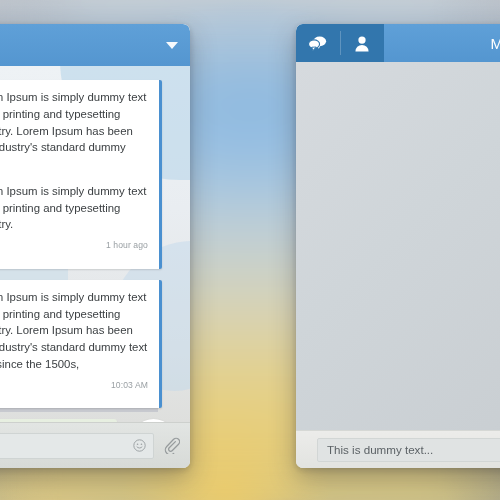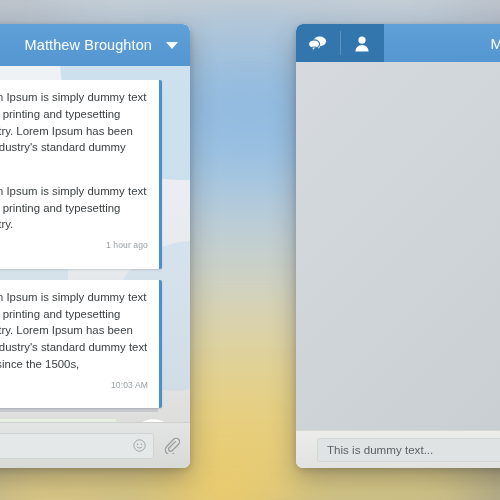--- a/index.html
+++ b/index.html
@@ -302,21 +302,20 @@
   <div class="bg-layer bg-blob-left"></div>
   <div class="bg-layer bg-blob-right"></div>
   <div class="bg-layer bg-blob-gold"></div>
   <div class="bg-layer bg-blob-violet"></div>
   <div class="bg-layer bg-blur"></div>
 </div>
 
 <div class="window" id="chat-window">
 
   <div id="chat-titlebar">
-    <span id="chat-title">Matthew Broughton</span>
     <span class="chevron-down"></span>
   </div>
 
   <div id="chat-scroll">
     <div class="wall-shape wall-a"></div>
     <div class="wall-shape wall-b"></div>
     <div class="wall-shape wall-c"></div>
     <div class="wall-shape wall-d"></div>
 
     <div class="bubble bubble-in">

